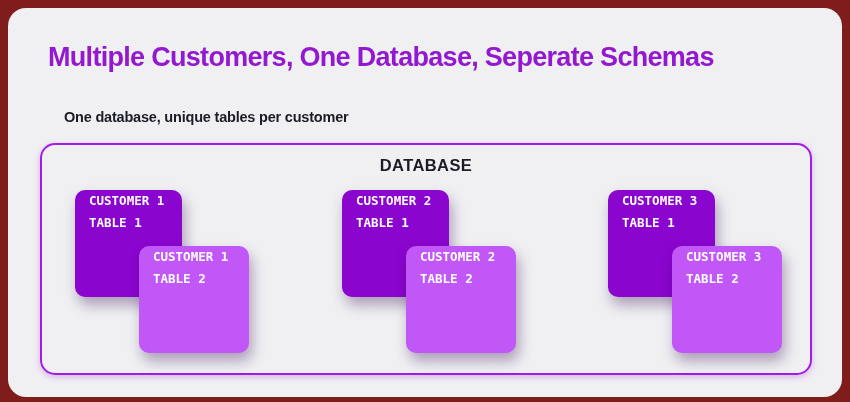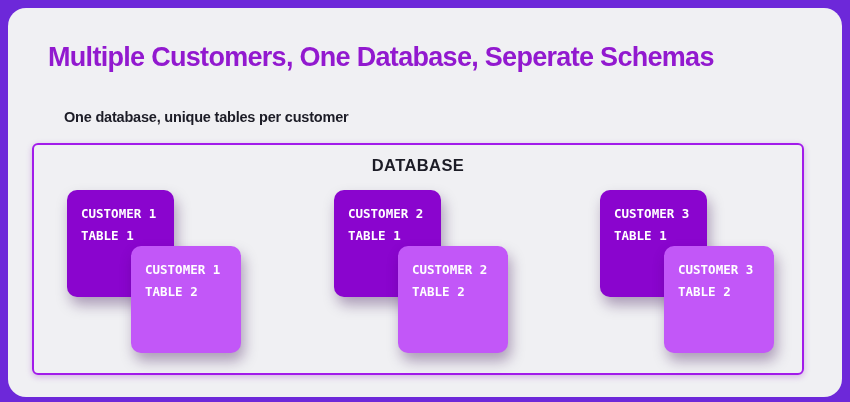--- a/index.html
+++ b/index.html
@@ -1,57 +1,57 @@
 <!DOCTYPE html>
 <html style="--panel-bg: #f0f0f3; --title-purple: #9219cf; --heading-dark: #1c1c26; --box-border-purple: #a21bea; --card-dark-purple: #8a05ce; --card-light-purple: #c257f8; --card-text: #ffffff;"><head>
 <meta charset="utf-8">
 <style>
   html,body{margin:0;padding:0;background:#ffffff;}
   .stage{
     position:relative;width:850px;height:402px;overflow:hidden;
-    font-family:"Liberation Sans",sans-serif;background:#6d28d9;
+    font-family:"Liberation Sans",sans-serif;background:#7f1d1d;
   }
   .panel{
     position:absolute;left:8px;top:8px;right:8px;bottom:5px;
     background:var(--panel-bg,#f0f0f3);
     border-radius:18px;
   }
   .title{
     position:absolute;left:40px;top:34px;margin:0;
     font-size:27px;line-height:30px;font-weight:800;letter-spacing:-0.7px;
     color:var(--title-purple,#9219cf);
     white-space:nowrap;
   }
   .subtitle{
     position:absolute;left:40px;top:84px;margin:16px;
     font-size:14.5px;line-height:18px;font-weight:700;letter-spacing:-0.2px;
     color:var(--heading-dark,#1c1c26);
     white-space:nowrap;
   }
   .dbbox{
-    position:absolute;left:24px;top:135px;width:768px;height:228px;
+    position:absolute;left:32px;top:135px;width:768px;height:228px;
     border:2px solid var(--box-border-purple,#a21bea);
-    border-radius:6px;
+    border-radius:15px;
     box-shadow:0 2px 6px rgba(140,20,190,0.28);
   }
   .dblabel{
     position:absolute;left:0;right:0;top:11px;
     text-align:center;
     font-size:16.5px;font-weight:700;letter-spacing:0.4px;
     color:var(--heading-dark,#1c1c26);
   }
   .group{
     position:absolute;top:45px;width:176px;height:166px;
   }
   .g0{left:33px;}
   .g1{left:300px;}
   .g2{left:566px;}
   .card{
     position:absolute;border-radius:10px;
-    box-sizing:border-box;padding:13px 14px;
+    box-sizing:border-box;padding:0 14px;
     font-family:"DejaVu Sans Mono",monospace;
     font-size:12.5px;font-weight:700;line-height:22px;
     color:var(--card-text,#ffffff);
     box-shadow:3px 8px 14px rgba(45,0,75,0.35);
     white-space:nowrap;
   }
   .card-back{
     left:0;top:0;width:107px;height:107px;
     background:var(--card-dark-purple,#8a05ce);
     z-index:1;

